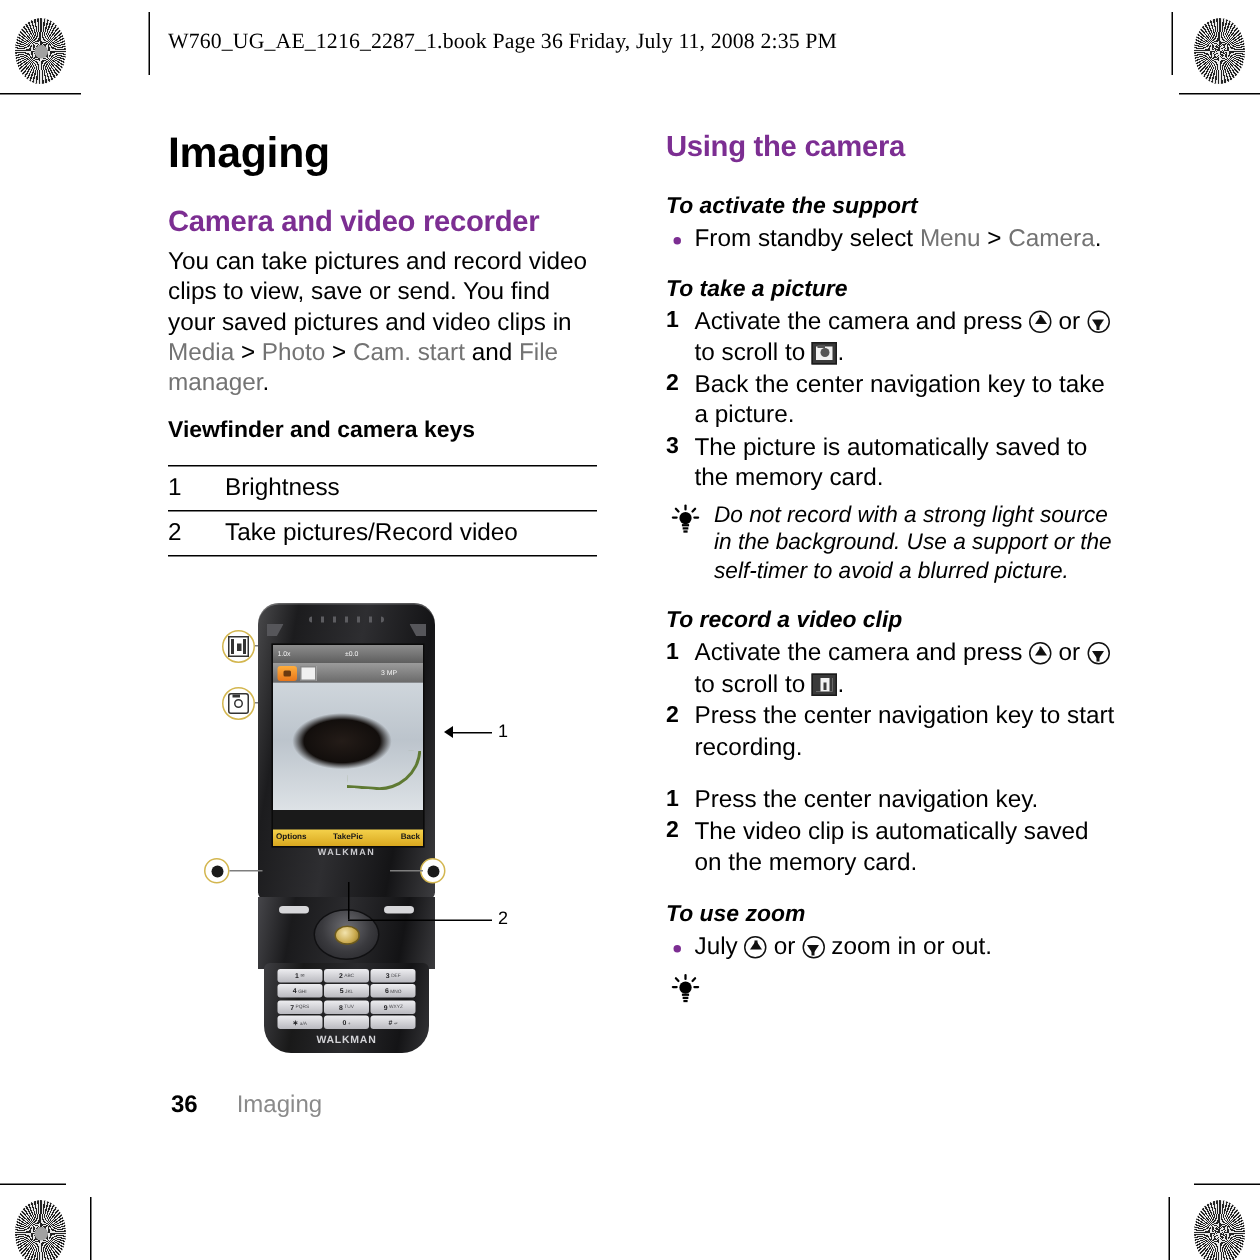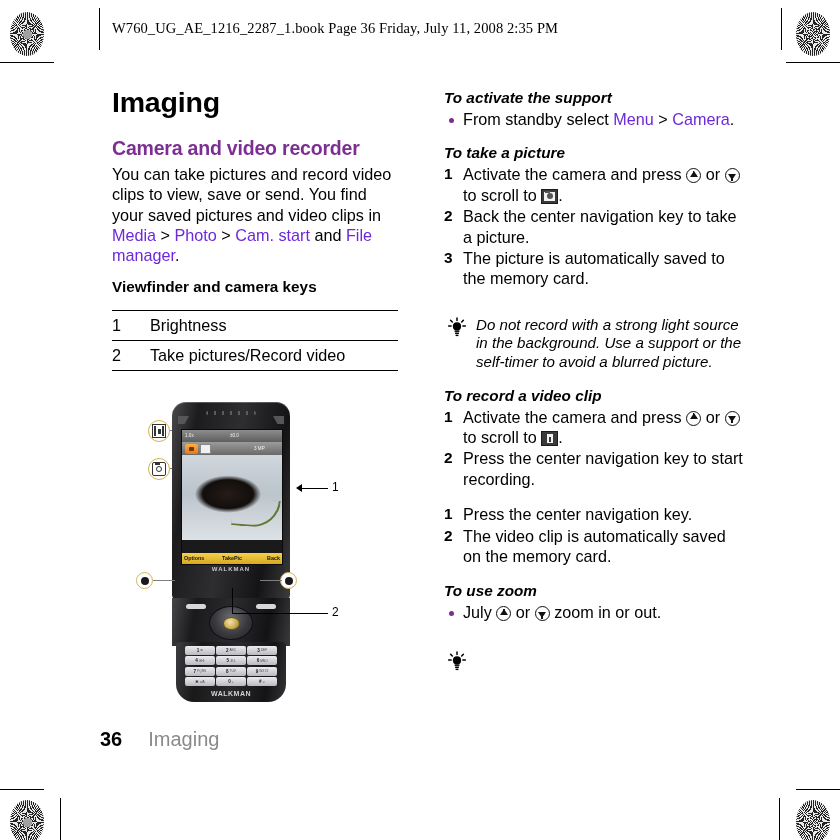--- a/index.html
+++ b/index.html
@@ -46,21 +46,21 @@
     letter-spacing:-0.2px;
   }
   h2.sect{
     font-size:19.5px;font-weight:bold;margin:0 0 4px 0;line-height:1.12;
     color:#7C2E92;letter-spacing:-0.2px;
   }
   h2.sect.right{margin-bottom:18px;}
   p.body{
     font-size:16.2px;line-height:20.4px;margin:0 0 6px 0;
   }
-  .lnk{color:#6d28d9;text-align:center;}
+  .lnk{color:#737373;text-align:center;}
   h3.sub{
     font-size:15.3px;font-weight:bold;margin:0 0 3px 0;line-height:18px;
   }
   h3.task{
     font-size:15.3px;font-weight:bold;font-style:italic;margin:0 0 2px 0;line-height:19px;
   }
 
   
   table.keys{
     border-collapse:collapse;width:100%;margin-top:14px;
@@ -87,21 +87,21 @@
   ul.bullets{margin:0;padding:0;list-style:none;}
   ul.bullets > li{
     position:relative;padding-left:19px;font-size:16.2px;line-height:20.4px;
   }
   ul.bullets > li:before{
     content:"";position:absolute;left:5px;top:9px;width:5px;height:5px;
     border-radius:50%;background:#7C2E92;
   }
 
   
-  .tip{position:relative;padding-left:32px;margin:27px 0 0 0;}
+  .tip{position:relative;padding-left:32px;margin:6px 0 0 0;}
   .tip p{
     font-size:15.1px;line-height:18.6px;font-style:italic;margin:0;
   }
   .bulb{position:absolute;left:2px;top:1px;width:22px;height:20px;}
 
   .blockgap{height:14px;}
 
   
   .ic{display:inline-block;vertical-align:-3px;}
   .ic-nav{
@@ -287,21 +287,21 @@
   }
   .lead{position:absolute;height:1px;background:#000;}
   .leadv{position:absolute;width:1px;background:#000;}
   .arrowL{
     position:absolute;width:0;height:0;
     border-top:4px solid transparent;border-bottom:4px solid transparent;
     border-right:6px solid #000;
   }
 
   
-  .footer{position:absolute;left:100px;top:728px;font-size:20px;}
+  .footer{position:absolute;left:114px;top:728px;font-size:16px;}
   .footer .pg{font-weight:bold;}
   .footer .nm{color:#8a8a8a;margin-left:26px;}
 </style>
 </head>
 <body>
 
 <div class="page">
 
   <div class="startarget" style="left:10px;top:12px;">
       <span class="core"></span>
@@ -491,20 +491,21 @@
     <div class="lead" style="left:190px;top:90px;width:26px;"></div>
     <div class="numlab" style="left:220px;top:82px;">1</div>
 
     <div class="leadv" style="left:120px;top:190px;height:25px;"></div>
     <div class="lead" style="left:120px;top:215px;width:96px;"></div>
     <div class="numlab" style="left:220px;top:207px;">2</div>
   </div>
 
   <div class="col col-right">
 
+    <h2 class="sect right">Using the camera</h2>
 
     <h3 class="task">To activate the support</h3>
     <ul class="bullets">
       <li><span>From standby select </span><span class="lnk">Menu</span><span> &gt; </span><span class="lnk">Camera</span><span>.</span></li>
     </ul>
 
     <div class="blockgap"></div>
 
     <h3 class="task">To take a picture</h3>
     <ol class="steps">

